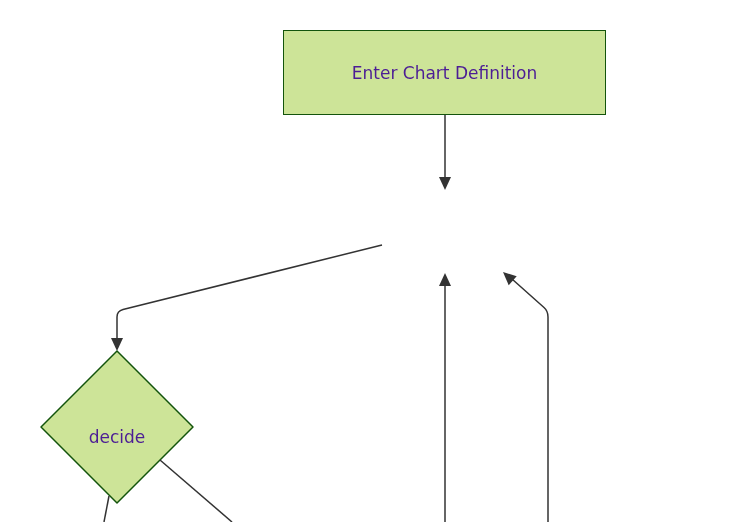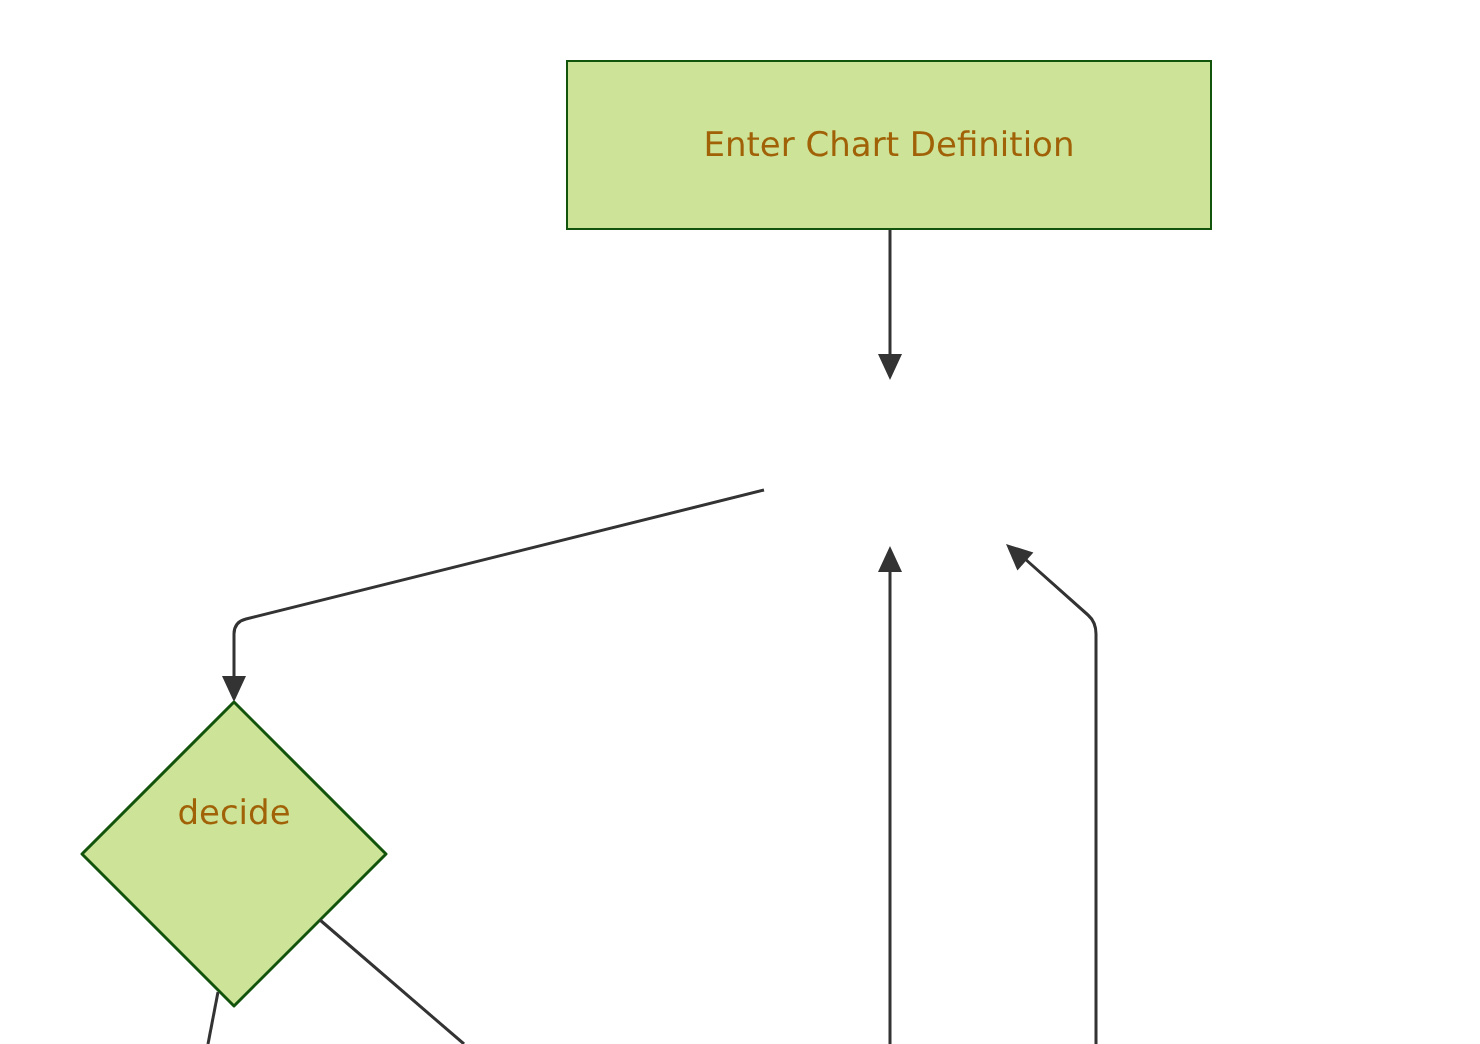--- a/index.html
+++ b/index.html
@@ -51,32 +51,32 @@
     height: 85px;
   }
   .node-rounded {
     left: 382px;
     top: 190px;
     width: 128px;
     height: 83px;
     border-radius: 9px;
   }
   .node-label {
-    color: #a16207;
+    color: #4c1d95;
     font-size: 17px;
     white-space: nowrap;
   }
   .diamond-label {
     position: absolute;
     left: 47px;
-    top: 387px;
+    top: 407px;
     width: 140px;
     height: 40px;
     display: flex;
-    align-items: center;
+    align-items: flex-end;
     justify-content: center;
     color: #111111;
     font-size: 17px;
     pointer-events: none;
   }
 </style>
 </head>
 <body>
 
 <div class="diagram">

